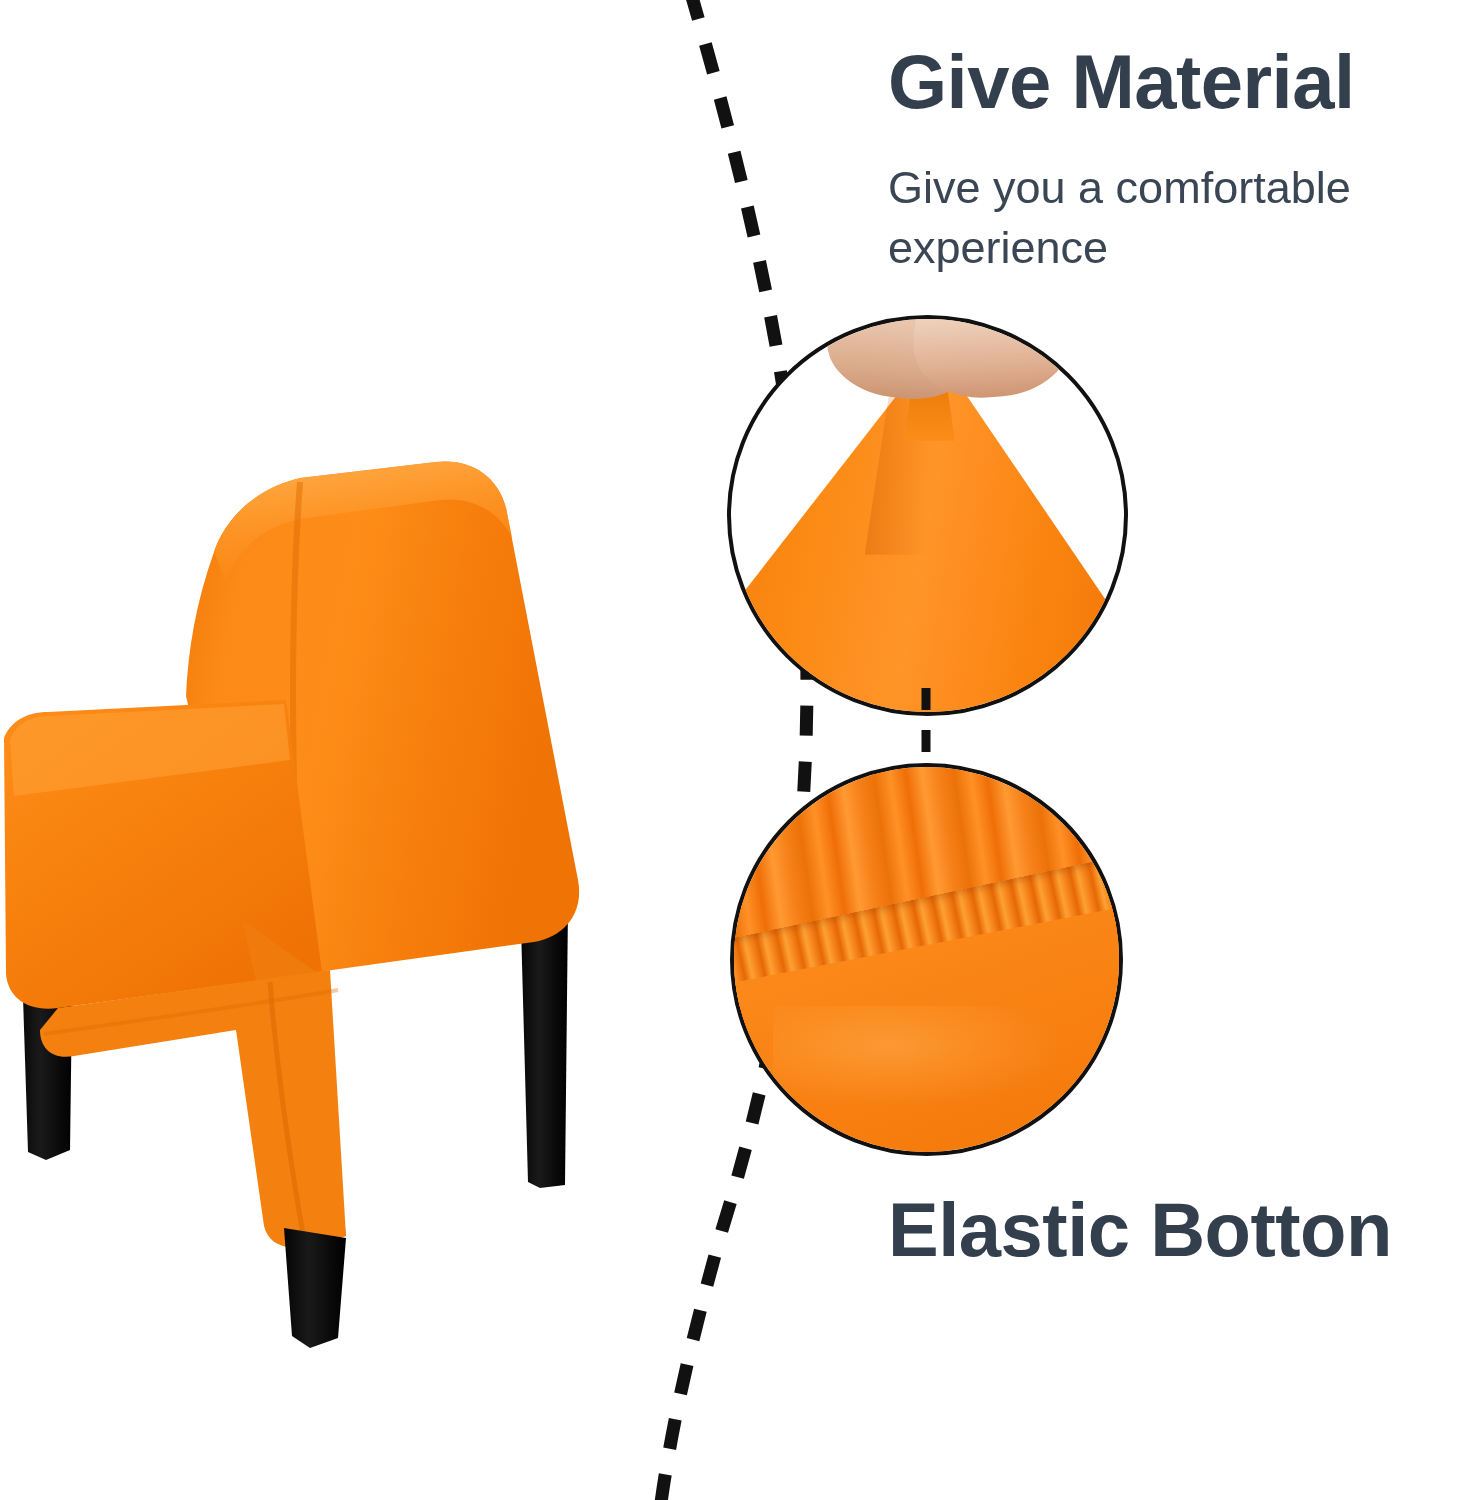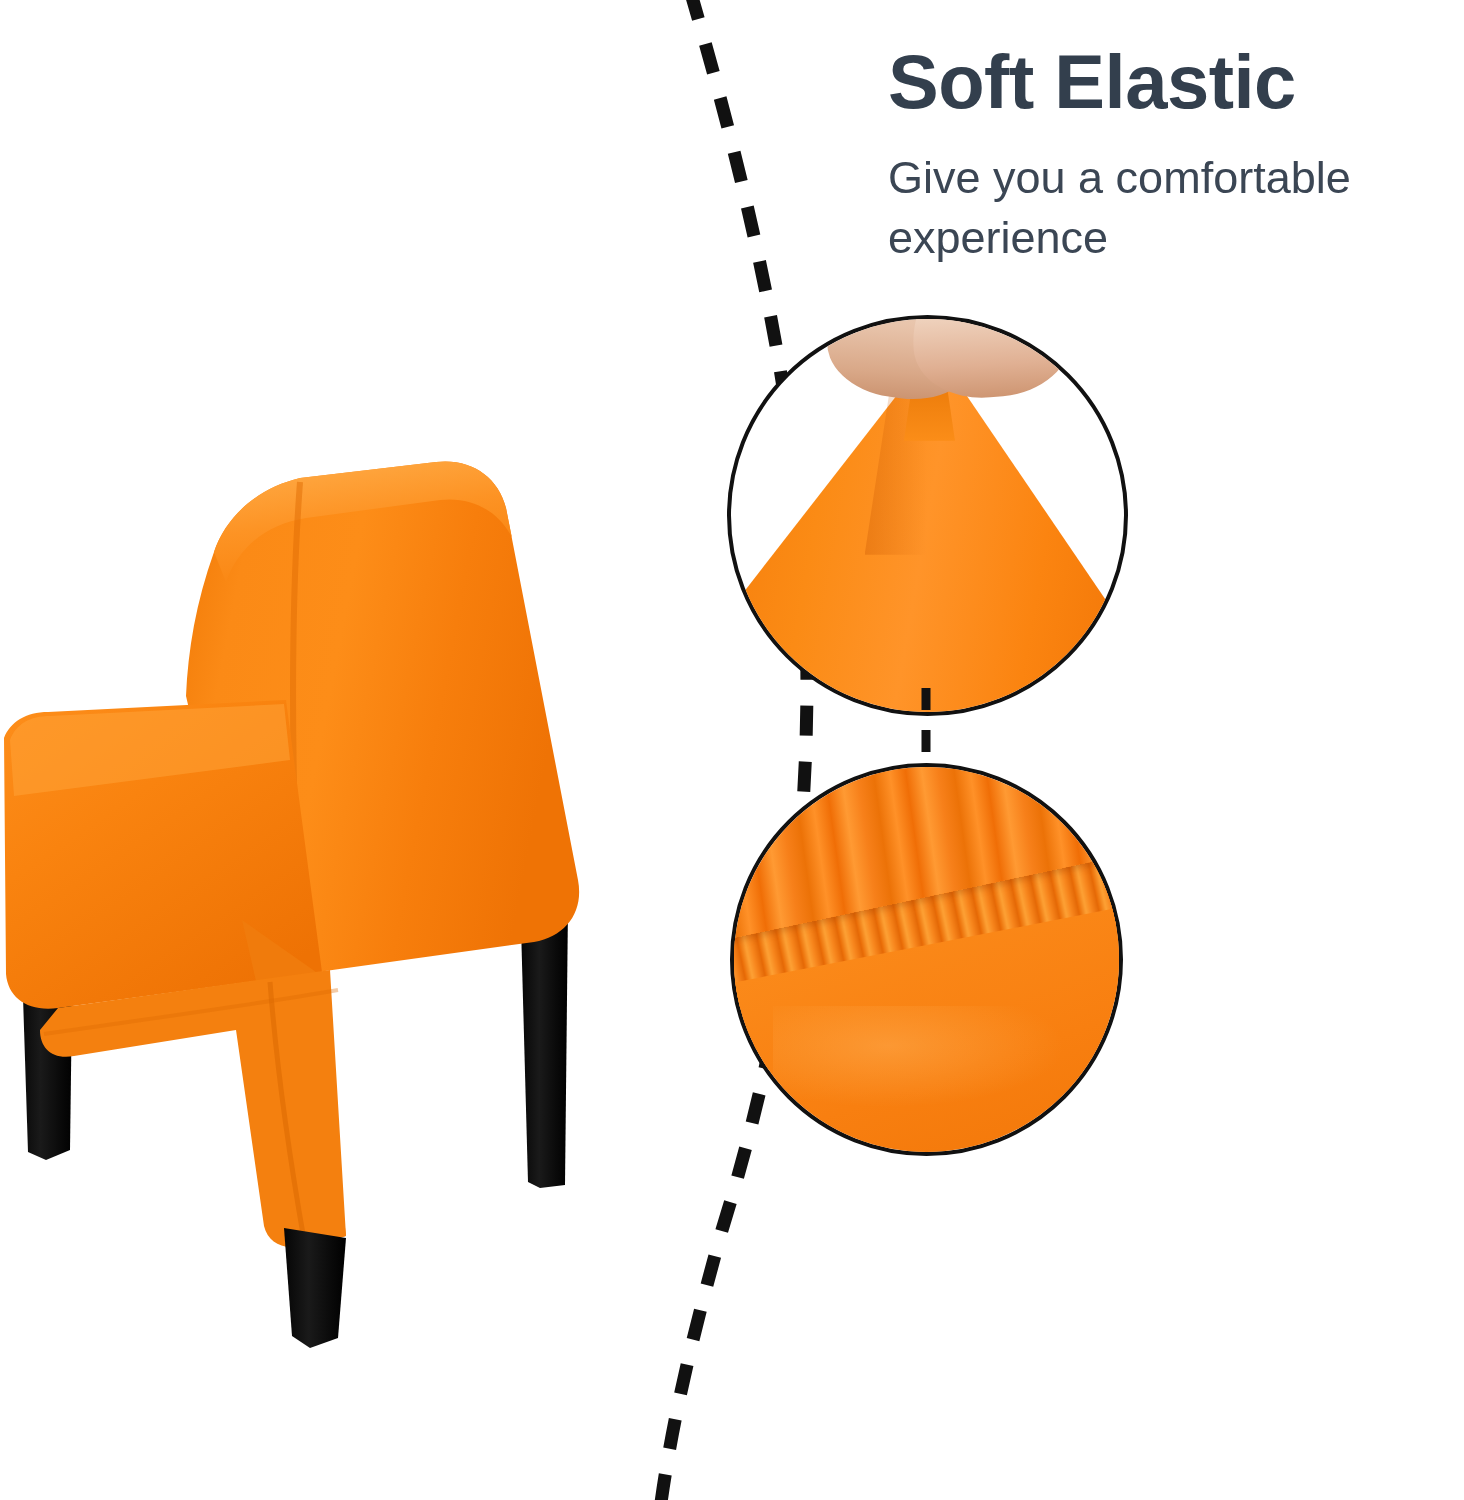--- a/index.html
+++ b/index.html
@@ -27,21 +27,21 @@
     color: #333f4d;
     letter-spacing: -0.5px;
     white-space: nowrap;
   }
   .feature-desc {
     font-family: "Liberation Sans", sans-serif;
     font-weight: normal;
     font-size: 45px;
     line-height: 1.33;
     color: #3b4654;
-    margin-top: 28px;
+    margin-top: 38px;
   }
 
   #block-soft      { left: 888px; top: 44px;   width: 520px; }
   #block-elastic   { left: 888px; top: 1192px; width: 560px; }
 
   
   .callout {
     position: absolute;
     border-radius: 50%;
     border: 4px solid #111111;
@@ -278,20 +278,21 @@
   <div class="callout" id="callout-elastic">
     <div class="callout-inner">
       <div class="hem-upper"></div>
       <div class="hem-ruffle"></div>
       <div class="hem-lower"></div>
       <div class="hem-lower-sheen"></div>
     </div>
   </div>
 
   <div class="text-block" id="block-soft">
-    <div class="feature-title">Soft Elastic</div>
+    <div class="feature-title">Give Material</div>
     <div class="feature-desc">Give you a comfortable experience</div>
   </div>
 
   <div class="text-block" id="block-elastic">
+    <div class="feature-title">Elastic Botton</div>
   </div>
 
 </div>
 
 </body></html>

